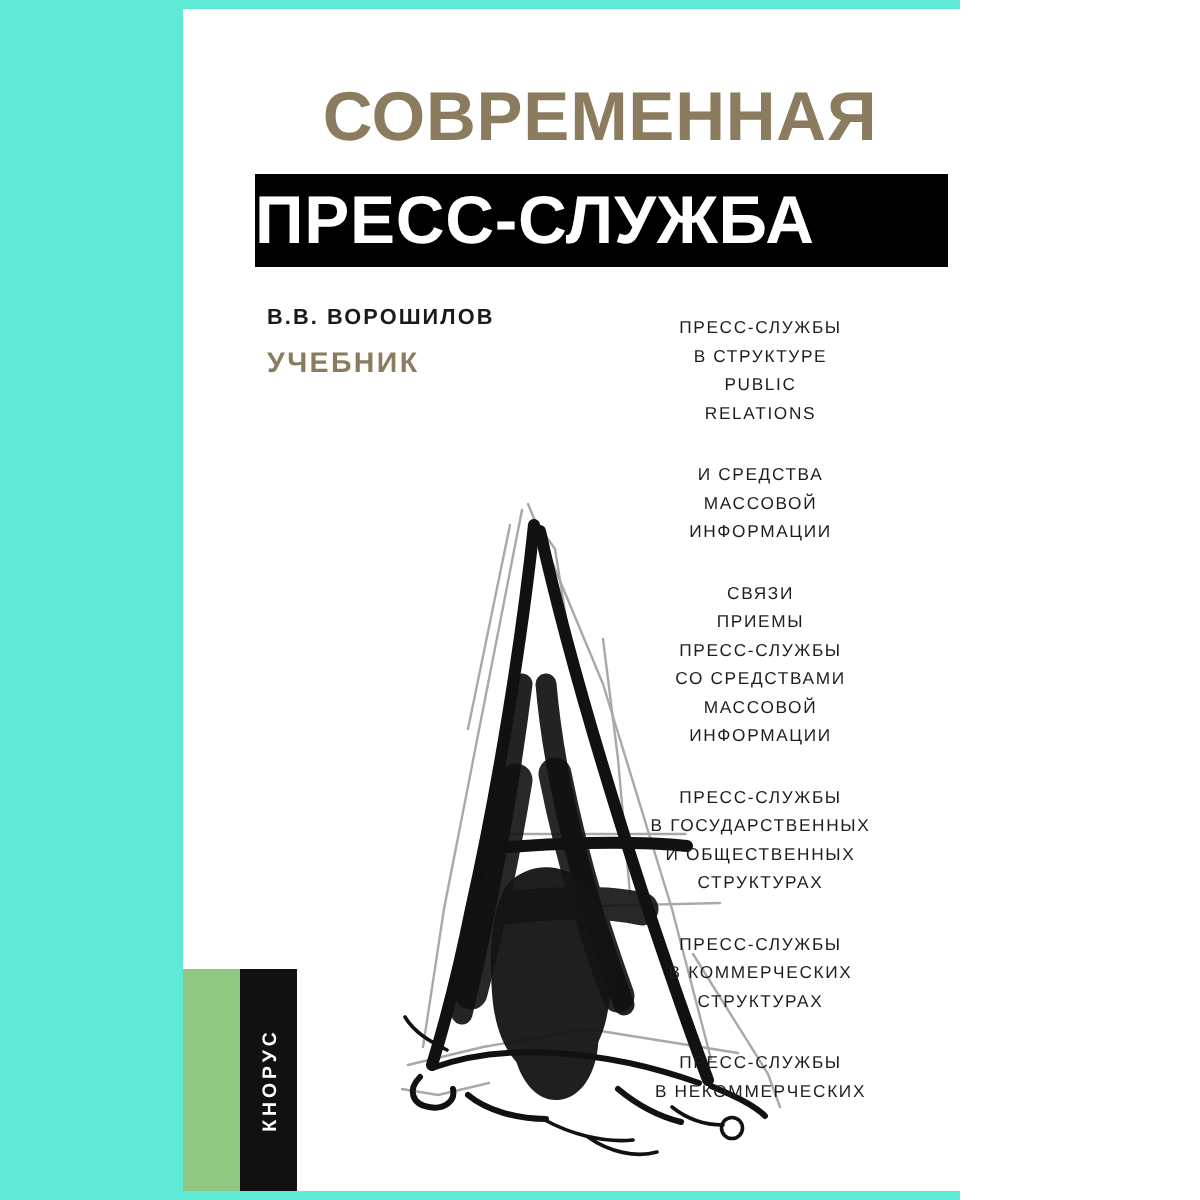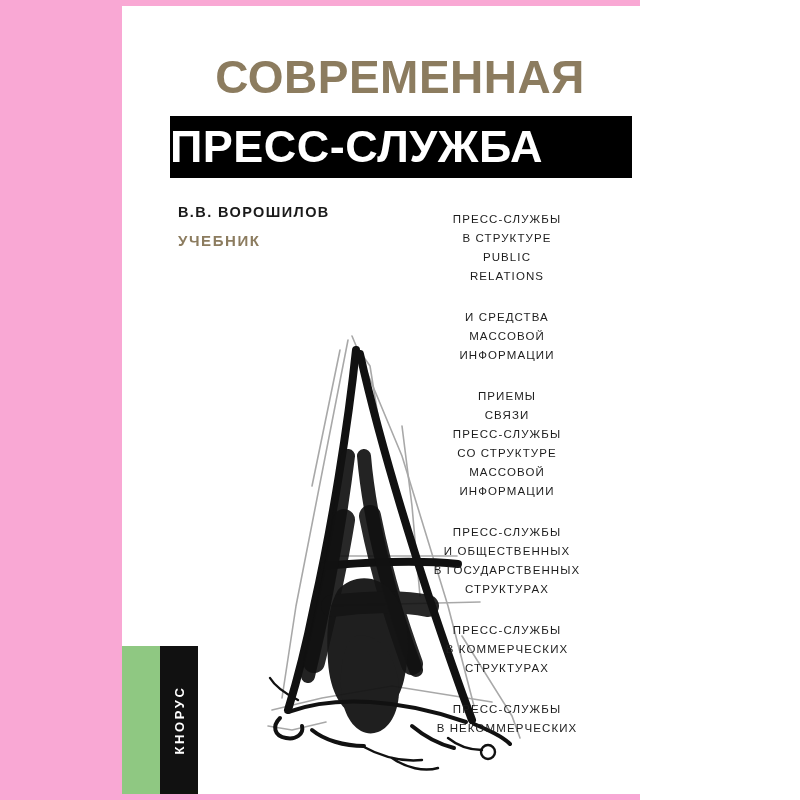--- a/index.html
+++ b/index.html
@@ -10,21 +10,21 @@
   body {
     width: 800px;
     height: 800px;
     font-family: "Liberation Sans", sans-serif;
     overflow: hidden;
   }
   .page {
     position: relative;
     width: 640px;
     height: 800px;
-    background: #f9a8d4;
+    background: #5eead4;
   }
   .cover {
     position: absolute;
     left: 122px;
     top: 6px;
     width: 556px;
     height: 788px;
     background: #ffffff;
     overflow: hidden;
   }
@@ -69,21 +69,21 @@
     top: 198px;
     font-size: 14.5px;
     font-weight: bold;
     letter-spacing: 1.4px;
     color: #1a1a1a;
   }
   .edition {
     position: absolute;
     left: 56px;
     top: 226px;
-    font-size: 15px;
+    font-size: 19px;
     font-weight: bold;
     letter-spacing: 1.6px;
     color: #8c7c5f;
   }
   
   .contents {
     position: absolute;
     right: 36px;
     top: 204px;
     width: 270px;
@@ -222,31 +222,31 @@
         <div class="contents-line">В СТРУКТУРЕ</div>
         <div class="contents-line">PUBLIC</div>
         <div class="contents-line">RELATIONS</div>
       </div>
       <div class="contents-group">
         <div class="contents-line">И СРЕДСТВА</div>
         <div class="contents-line">МАССОВОЙ</div>
         <div class="contents-line">ИНФОРМАЦИИ</div>
       </div>
       <div class="contents-group">
+        <div class="contents-line">СВЯЗИ</div>
         <div class="contents-line">ПРИЕМЫ</div>
-        <div class="contents-line">СВЯЗИ</div>
-        <div class="contents-line">ПРЕСС-СЛУЖБЫ</div>
-        <div class="contents-line">СО СТРУКТУРЕ</div>
+        <div class="contents-line">ПРЕСС-СЛУЖБЫ</div>
+        <div class="contents-line">СО СРЕДСТВАМИ</div>
         <div class="contents-line">МАССОВОЙ</div>
         <div class="contents-line">ИНФОРМАЦИИ</div>
       </div>
       <div class="contents-group">
         <div class="contents-line">ПРЕСС-СЛУЖБЫ</div>
+        <div class="contents-line">В ГОСУДАРСТВЕННЫХ</div>
         <div class="contents-line">И ОБЩЕСТВЕННЫХ</div>
-        <div class="contents-line">В ГОСУДАРСТВЕННЫХ</div>
         <div class="contents-line">СТРУКТУРАХ</div>
       </div>
       <div class="contents-group">
         <div class="contents-line">ПРЕСС-СЛУЖБЫ</div>
         <div class="contents-line">В КОММЕРЧЕСКИХ</div>
         <div class="contents-line">СТРУКТУРАХ</div>
       </div>
       <div class="contents-group">
         <div class="contents-line">ПРЕСС-СЛУЖБЫ</div>
         <div class="contents-line">В НЕКОММЕРЧЕСКИХ</div>

